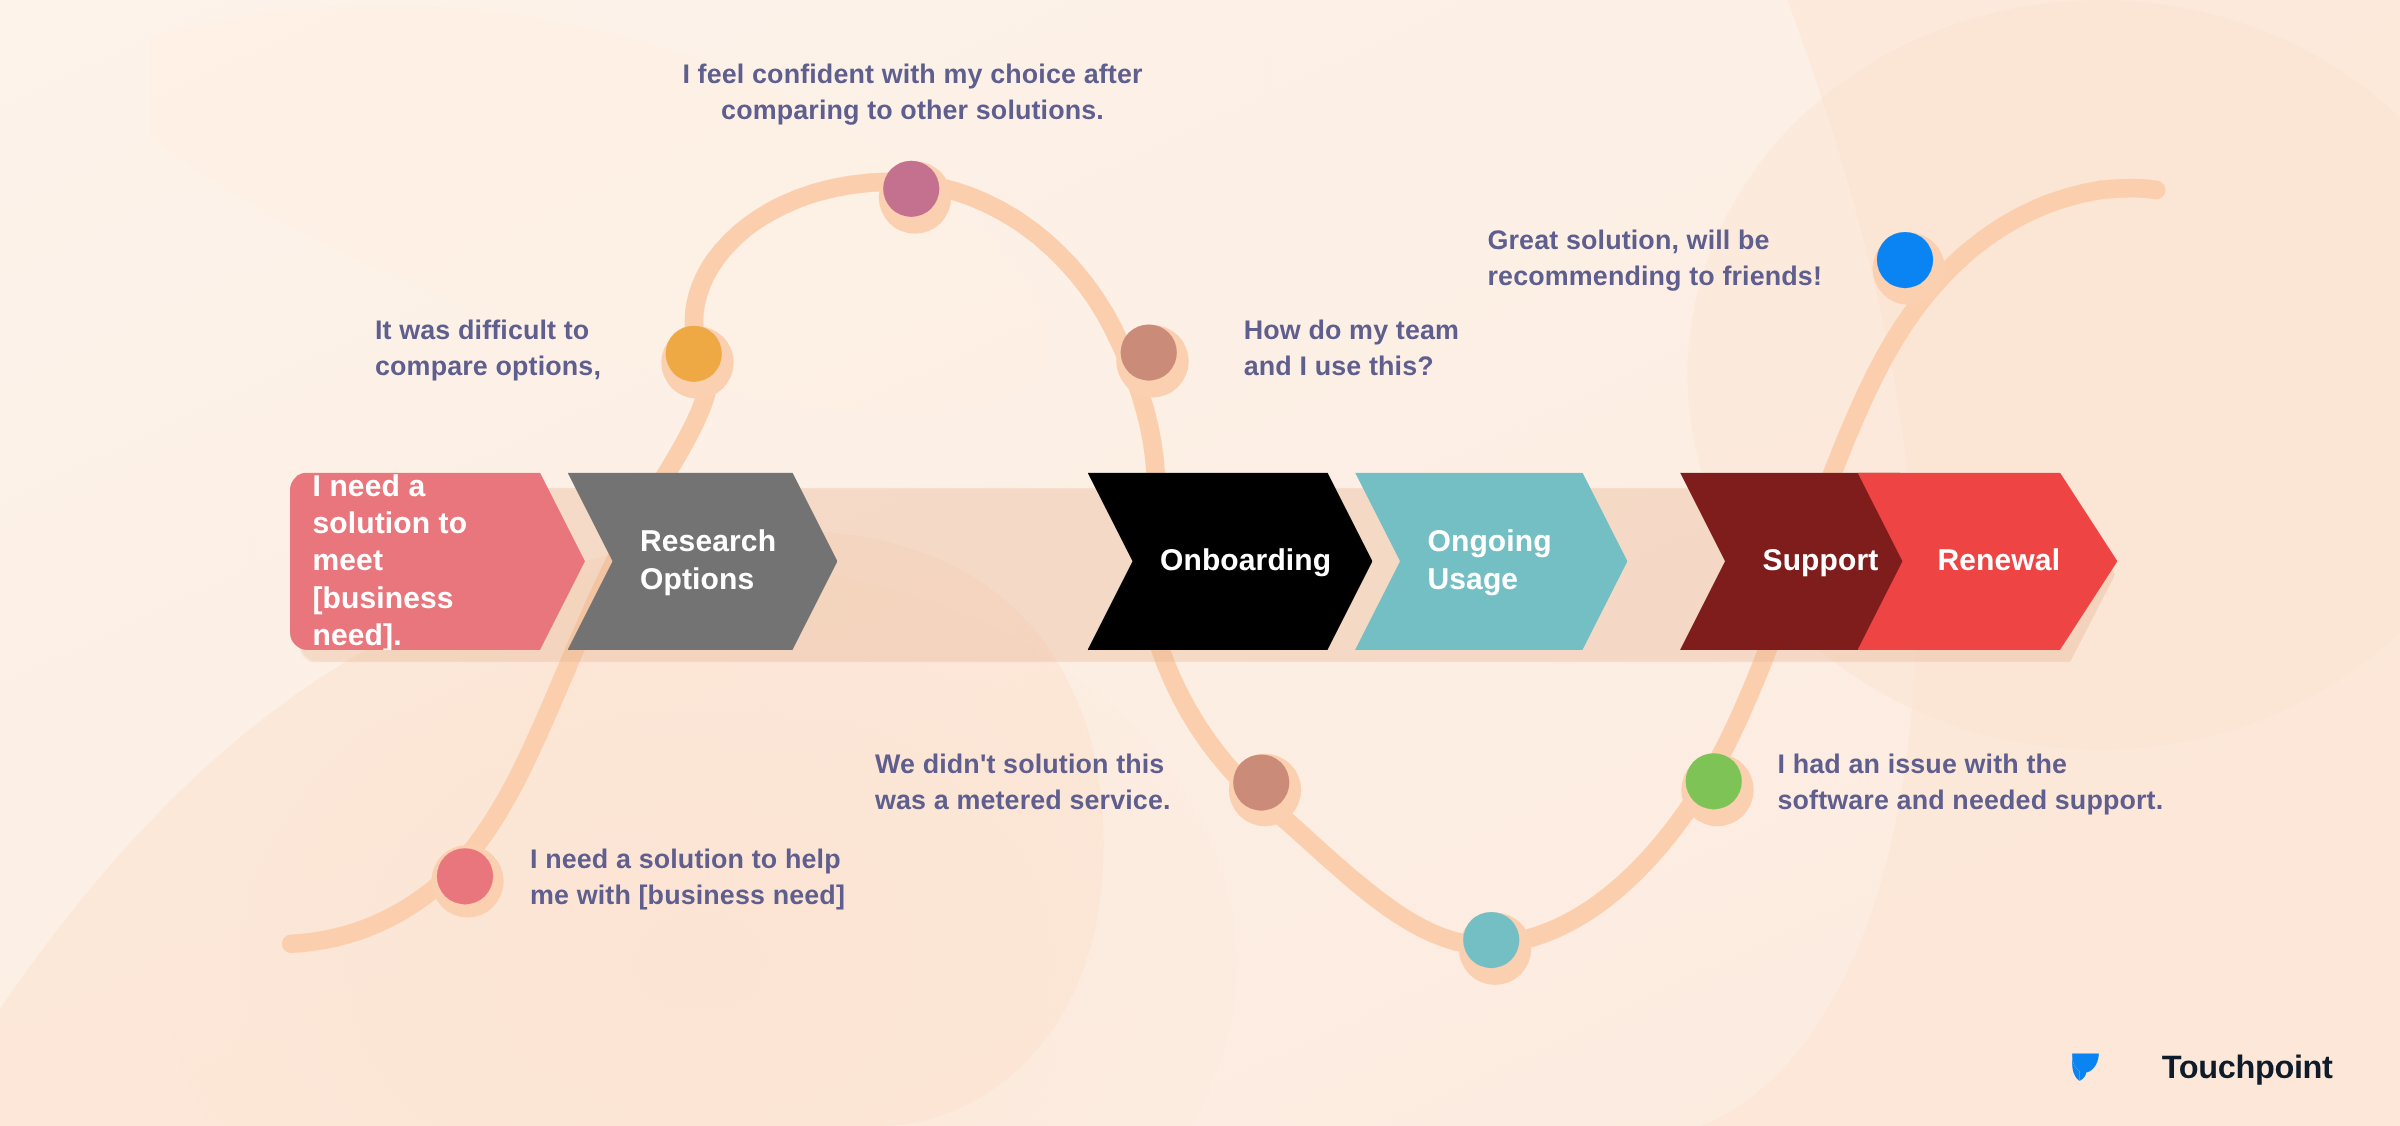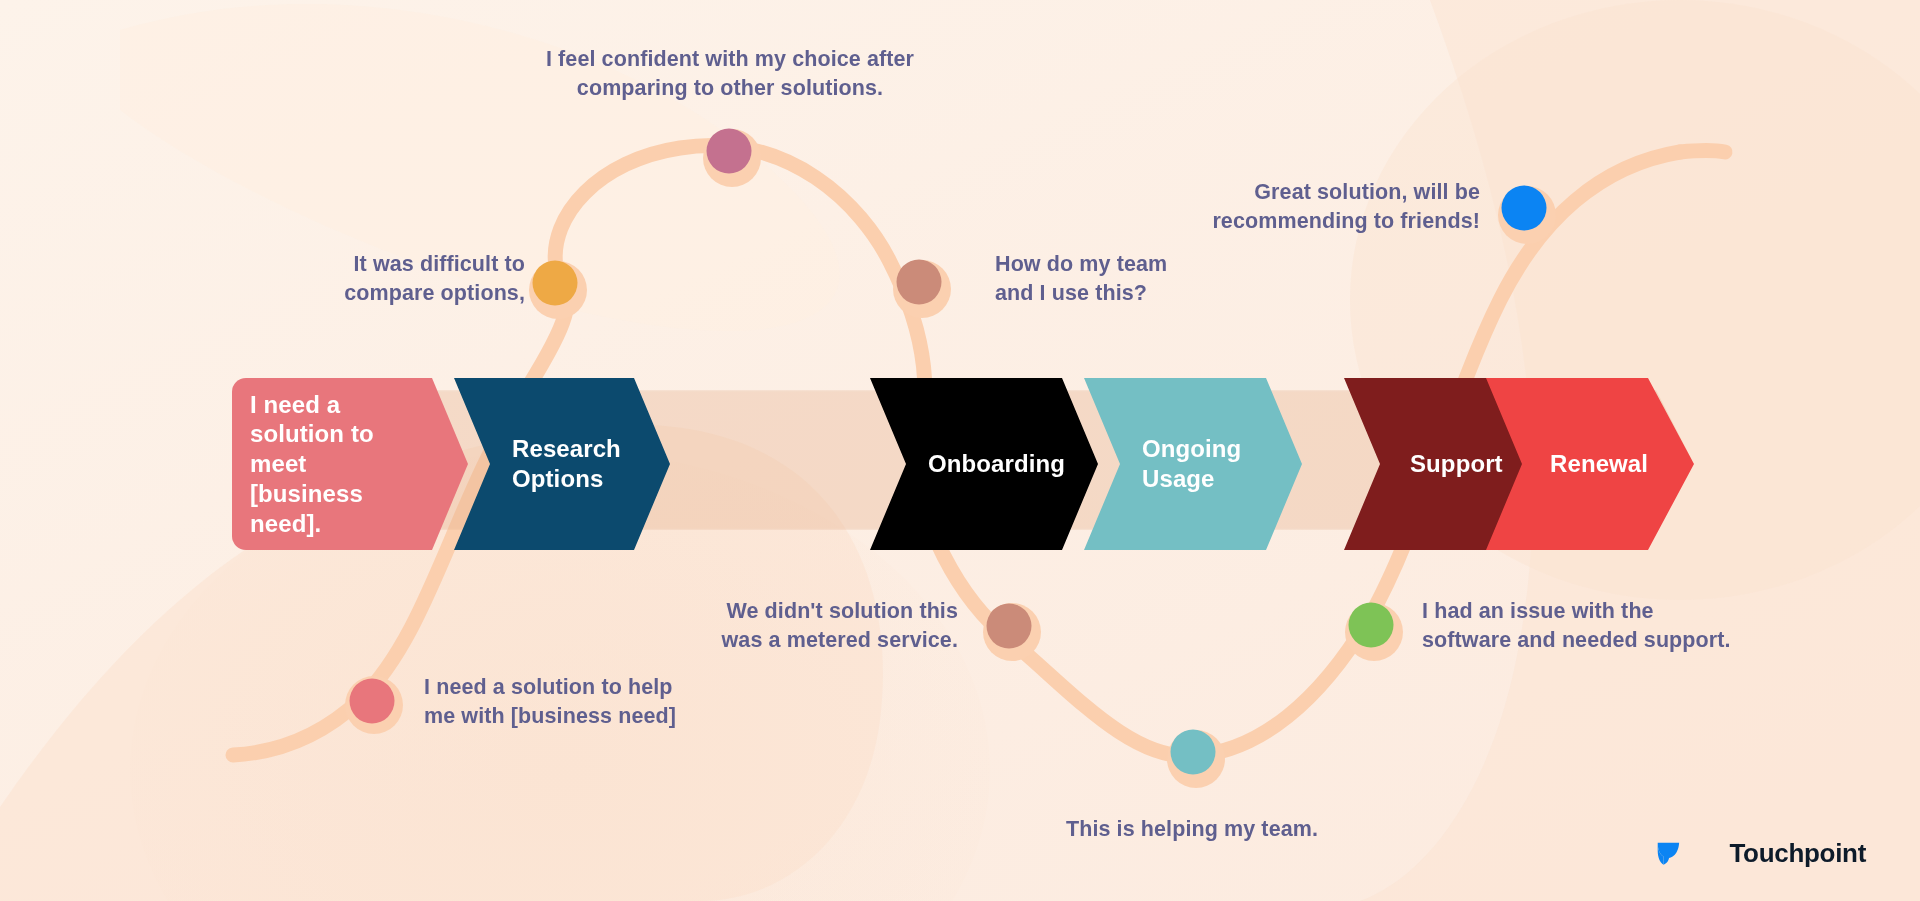--- a/index.html
+++ b/index.html
@@ -39,21 +39,21 @@
     position: absolute;
     left: 232px;
     top: 378px;
     width: 1462px;
     height: 142px;
   }
 
   .chev {
     position: absolute;
     top: 0;
-    height: 172px;
+    height: 142px;
     display: flex;
     align-items: center;
     box-sizing: border-box;
     color: #ffffff;
     font-weight: 700;
     letter-spacing: .1px;
     line-height: 1.24;
   }
   .chev .lbl {
     display: block;
@@ -77,21 +77,21 @@
   
   .anno {
     position: absolute;
     color: #5f5f8f;
     font-size: 21.5px;
     font-weight: 700;
     line-height: 1.34;
     letter-spacing: .1px;
     white-space: pre-line;
   }
-  .anno.right { text-align: right; }
+  .anno.right { }
   .anno.left  { text-align: left; }
   .anno.center{ text-align: center; }
 
   
   #logo {
     position: absolute;
     right: 54px;
     bottom: 32px;
     display: flex;
     align-items: center;
@@ -178,21 +178,21 @@
   <div id="band">
     <div class="band-shadow"></div>
 
     <div class="chev" style="left:0px; width:236px; background:#e8767c;
                 border-radius:14px 0 0 14px;
                 clip-path:polygon(0 0, calc(100% - 36px) 0, 100% 50%, calc(100% - 36px) 100%, 0 100%);
                 padding-left:18px; padding-right:46px; font-size:24px;">
       <span class="lbl">I need a solution to meet [business need].</span>
     </div>
 
-    <div class="chev" style="left:222px; width:216px; background:#0c4a6e;
+    <div class="chev" style="left:222px; width:216px; background:#737373;
                 clip-path:polygon(0 0, calc(100% - 36px) 0, 100% 50%, calc(100% - 36px) 100%, 0 100%, 36px 50%);
                 padding-left:58px; padding-right:40px; font-size:24px;">
       <span class="lbl">Research Options</span>
     </div>
 
 
     <div class="chev" style="left:638px; width:228px; background:#000000;
                 clip-path:polygon(0 0, calc(100% - 36px) 0, 100% 50%, calc(100% - 36px) 100%, 0 100%, 36px 50%);
                 padding-left:58px; padding-right:40px; font-size:24px;">
       <span class="lbl">Onboarding</span>
@@ -225,21 +225,20 @@
 
   <div class="anno center" style="left:540px; top:45px; width:380px;">I feel confident with my choice after
 comparing to other solutions.</div>
 
   <div class="anno left" style="left:963px; top:250px; width:240px;margin-left:32px;">How do my team
 and I use this?</div>
 
   <div class="anno right" style="left:700px; top:597px; width:258px;">We didn't solution this
 was a metered service.</div>
 
-  <div class="anno center" style="left:1062px; top:815px; width:260px;">This is helping my team.</div>
 
   <div class="anno left" style="left:1422px; top:597px; width:320px;">I had an issue with the
 software and needed support.</div>
 
   <div class="anno right" style="left:1190px; top:178px; width:290px;">Great solution, will be
 recommending to friends!</div>
 
   <div id="logo">
     <svg class="mark" viewBox="0 0 32 32" xmlns="http://www.w3.org/2000/svg">
       <path d="M3.2 3.2 L28.6 3.2 C28.6 3.2 28.6 18.4 16.6 21.4 C16.6 21.4 16.2 26.8 10.2 29.4 L10.2 19.6 C10.2 19.6 3.2 16.8 3.2 3.2 Z" fill="#0b84f3"></path>

